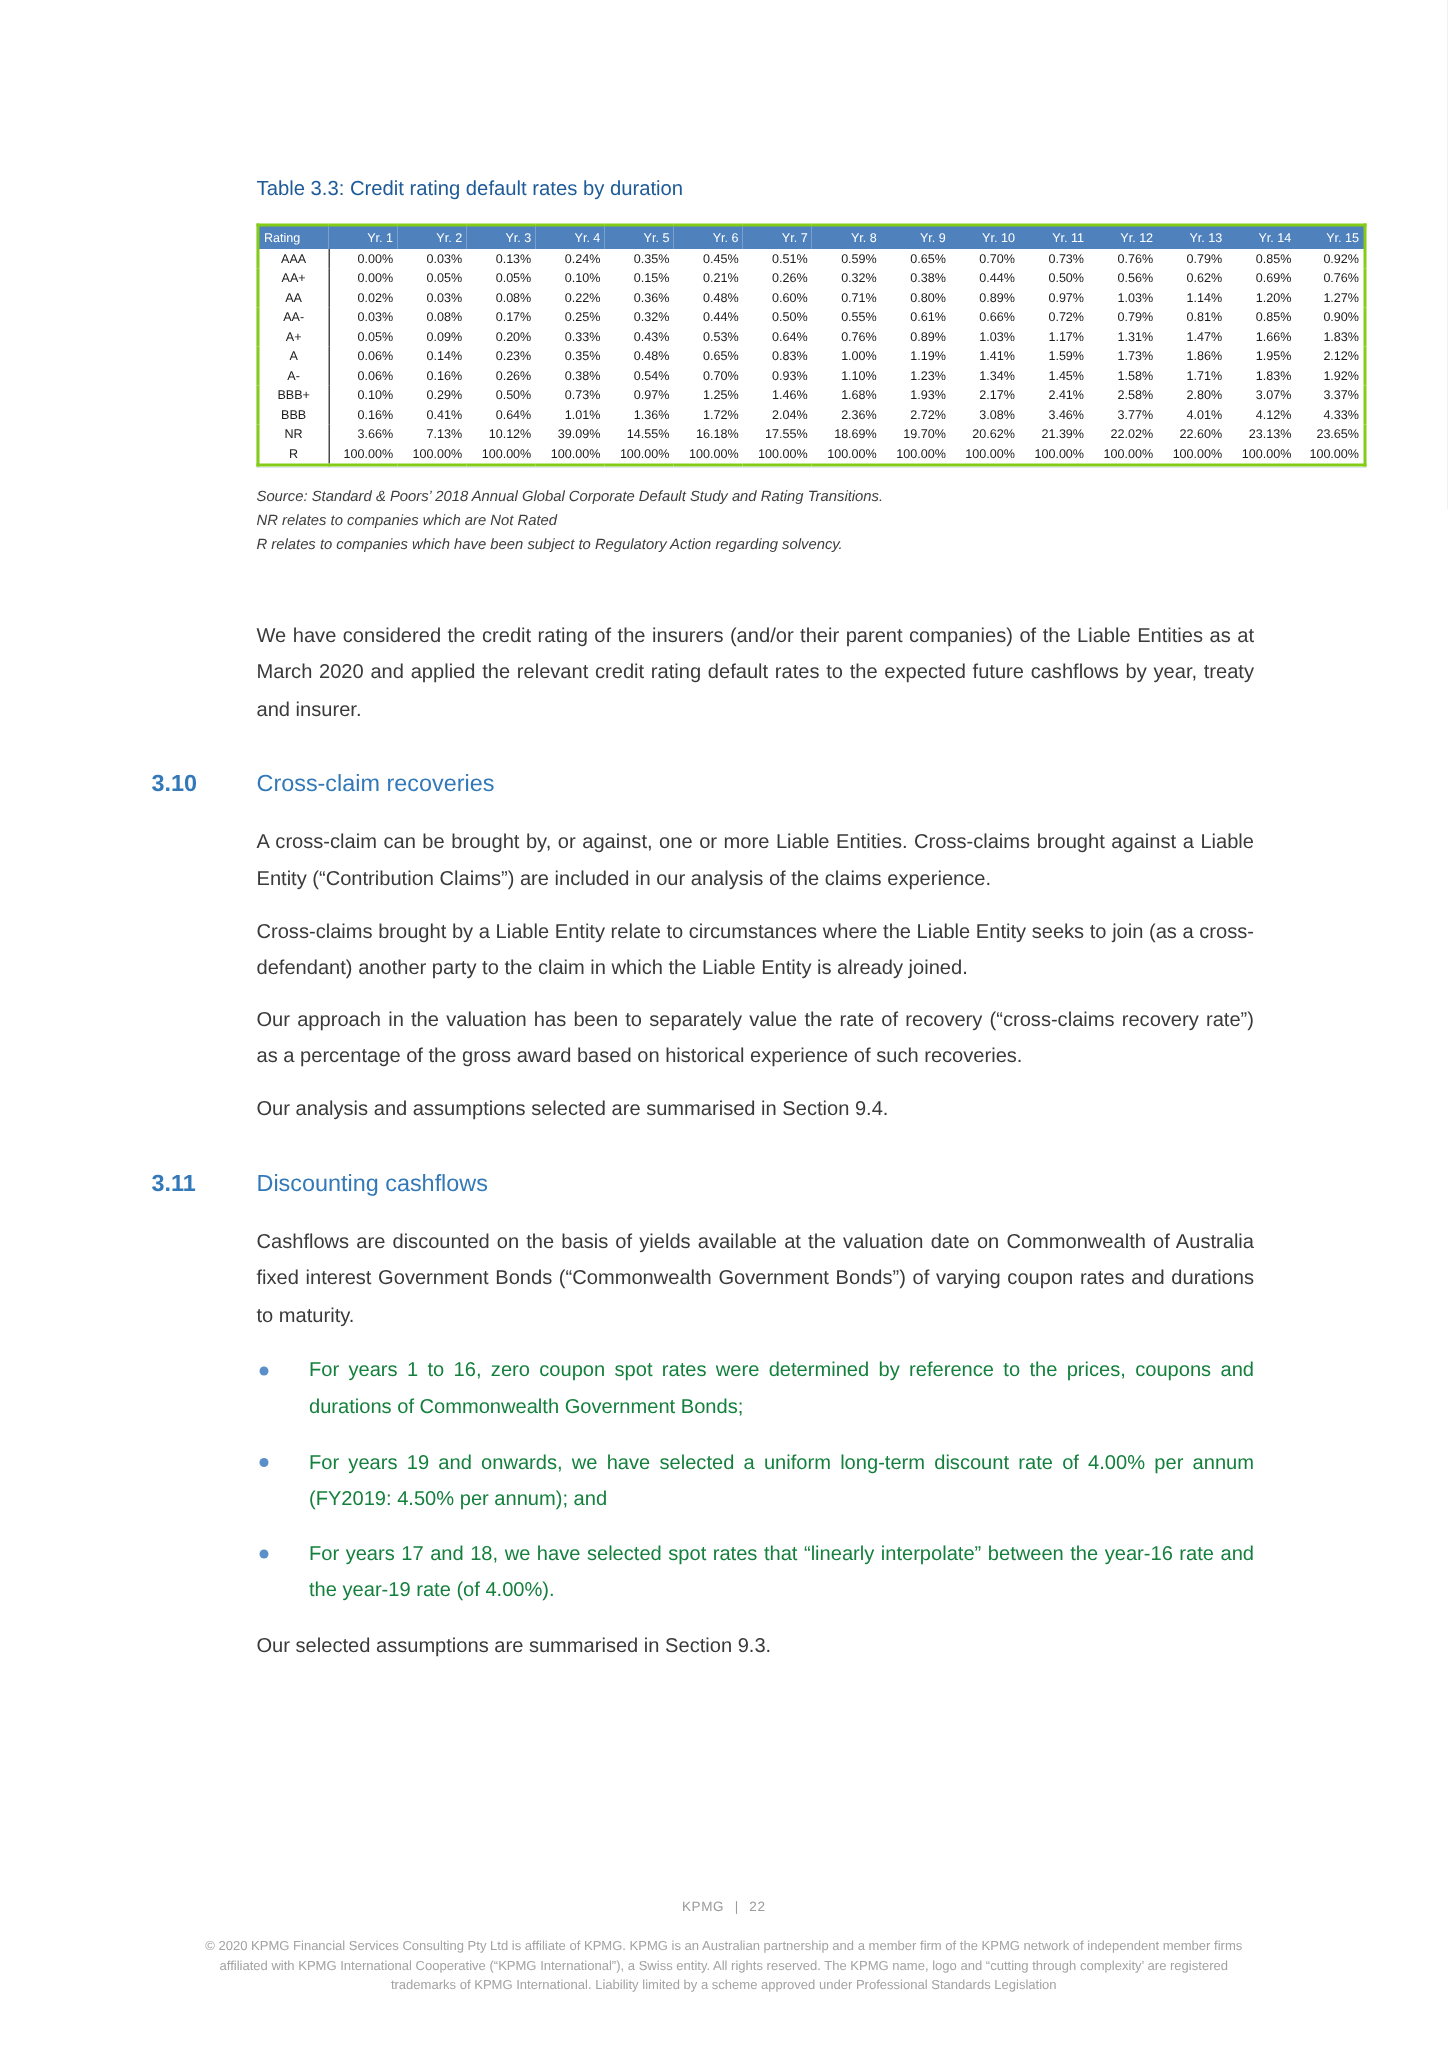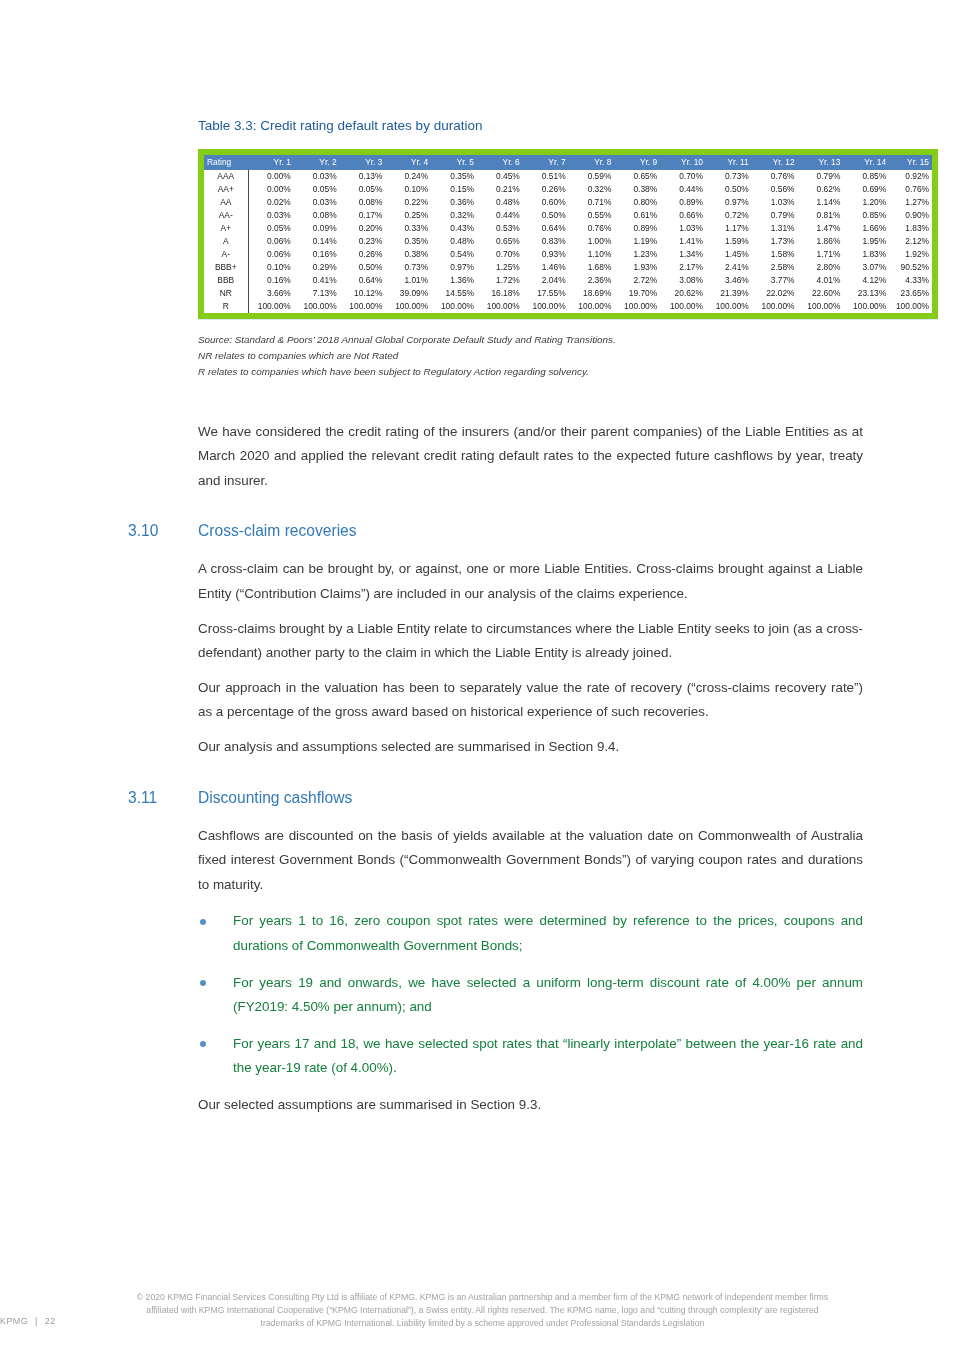--- a/index.html
+++ b/index.html
@@ -2,32 +2,32 @@
 <html><head>
 <meta charset="utf-8">
 <style>
   html,body { margin:0; padding:0; background:#e8e8e8; }
   .page {
     width:965px; height:1365px; background:#ffffff; position:relative;
     margin:0 auto; overflow:hidden;
     font-family:"Liberation Sans", sans-serif;
     -webkit-font-smoothing:antialiased;
   }
-  .content { position:absolute; left:198px; top:118px; width:740px; }
+  .content { position:absolute; left:171px; top:118px; width:740px; }
 
   
   .table-caption {
     font-size:13.5px; color:#1e5b97; margin:0 0 16px 0; font-weight:400;
   }
 
   
   table.rates {
     width:740px; border-collapse:collapse; table-layout:fixed;
     font-size:8.4px; color:#1c1c1c;
-    border:6px solid #84cc16;
+    border:2px solid #84cc16;
     box-shadow:0 1px 0 #dbe6f2;
   }
   table.rates col.c-rating { width:47px; }
   table.rates th {
     background:#4f81bd; color:#ffffff; font-weight:400;
     text-align:right; padding:3px 3px 3px 2px; line-height:9px;
   }
   table.rates th:first-child { text-align:left; padding-left:3px; }
   table.rates td {
     text-align:right; padding:2px 3px 2px 2px; line-height:9px;
@@ -49,39 +49,39 @@
     text-align:justify; margin:0 0 10px 0;
   }
   .intro { margin-top:39px; margin-bottom:0; }
 
   
   .section-heading {
     position:relative; left:-70px; width:735px; display:flex;
     margin-top:29px; margin-bottom:17px;
   }
   .section-number {
-    flex:0 0 70px; font-size:15.6px; color:#3379b7; font-weight:400;
+    flex:0 0 70px; font-size:15.6px; color:#3379b7; font-weight:700;
   }
   .section-title { font-size:15.6px; color:#3379b7; font-weight:400; }
 
   
   ul.bullets { list-style:none; margin:12px 0 0 0; padding:0; width:665px; }
   ul.bullets li {
     position:relative; padding-left:35px; margin:0 0 12px 0;
     font-size:13.4px; line-height:24.6px; color:#15803d; text-align:justify;
   }
   ul.bullets li .dot {
     position:absolute; left:2px; top:9.5px; width:6px; height:6px;
     border-radius:50%; background:#5b8fc9;
   }
   .closing { margin-top:0; }
 
   
   .page-footer {
-    position:absolute; left:0; right:0; top:1316px; text-align:left;
+    position:absolute; left:0; right:0; top:1266px; text-align:center;
     font-size:9px; color:#9b9b9b; letter-spacing:0.4px;
   }
   .page-footer .sep { padding:0 7px; }
   .legal {
     position:absolute; left:0; right:0; top:1291px; text-align:center;
   }
   .legal div {
     font-size:8.7px; line-height:13.2px; color:#a3a3a3;
   }
 </style>
@@ -268,21 +268,21 @@
             <td>0.97%</td>
             <td>1.25%</td>
             <td>1.46%</td>
             <td>1.68%</td>
             <td>1.93%</td>
             <td>2.17%</td>
             <td>2.41%</td>
             <td>2.58%</td>
             <td>2.80%</td>
             <td>3.07%</td>
-            <td>90.52%</td>
+            <td>3.37%</td>
           </tr>
           <tr>
             <td>BBB</td>
             <td>0.16%</td>
             <td>0.41%</td>
             <td>0.64%</td>
             <td>1.01%</td>
             <td>1.36%</td>
             <td>1.72%</td>
             <td>2.04%</td>

